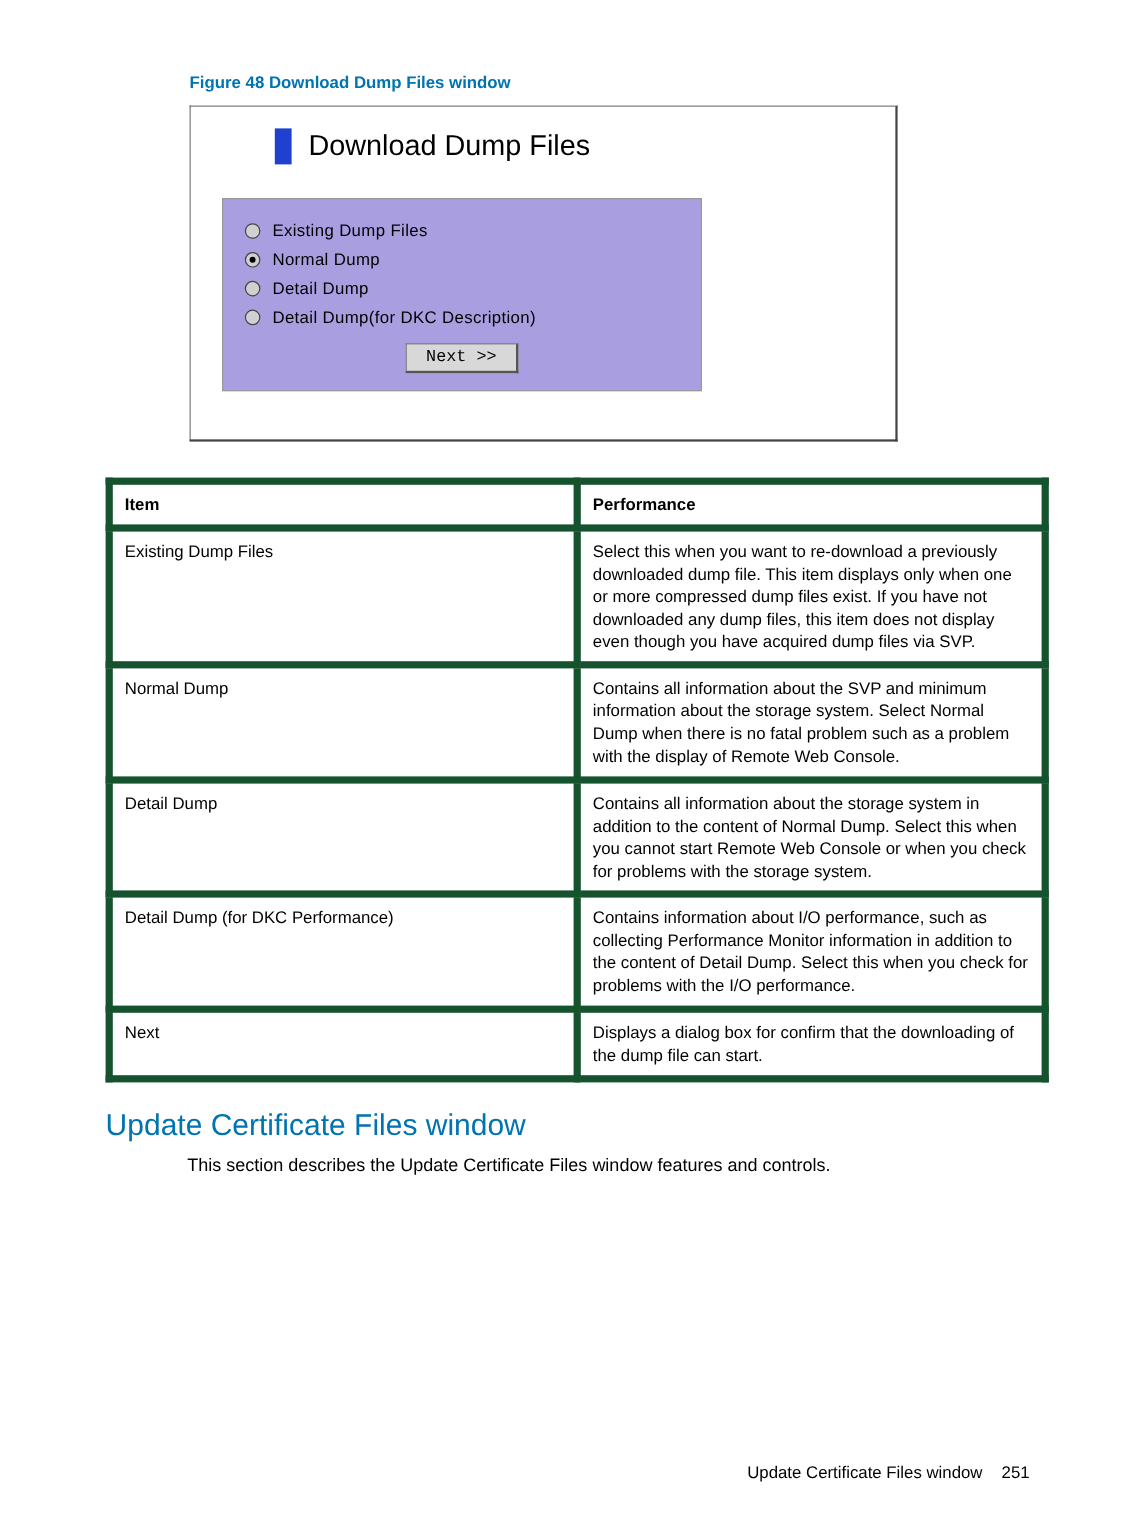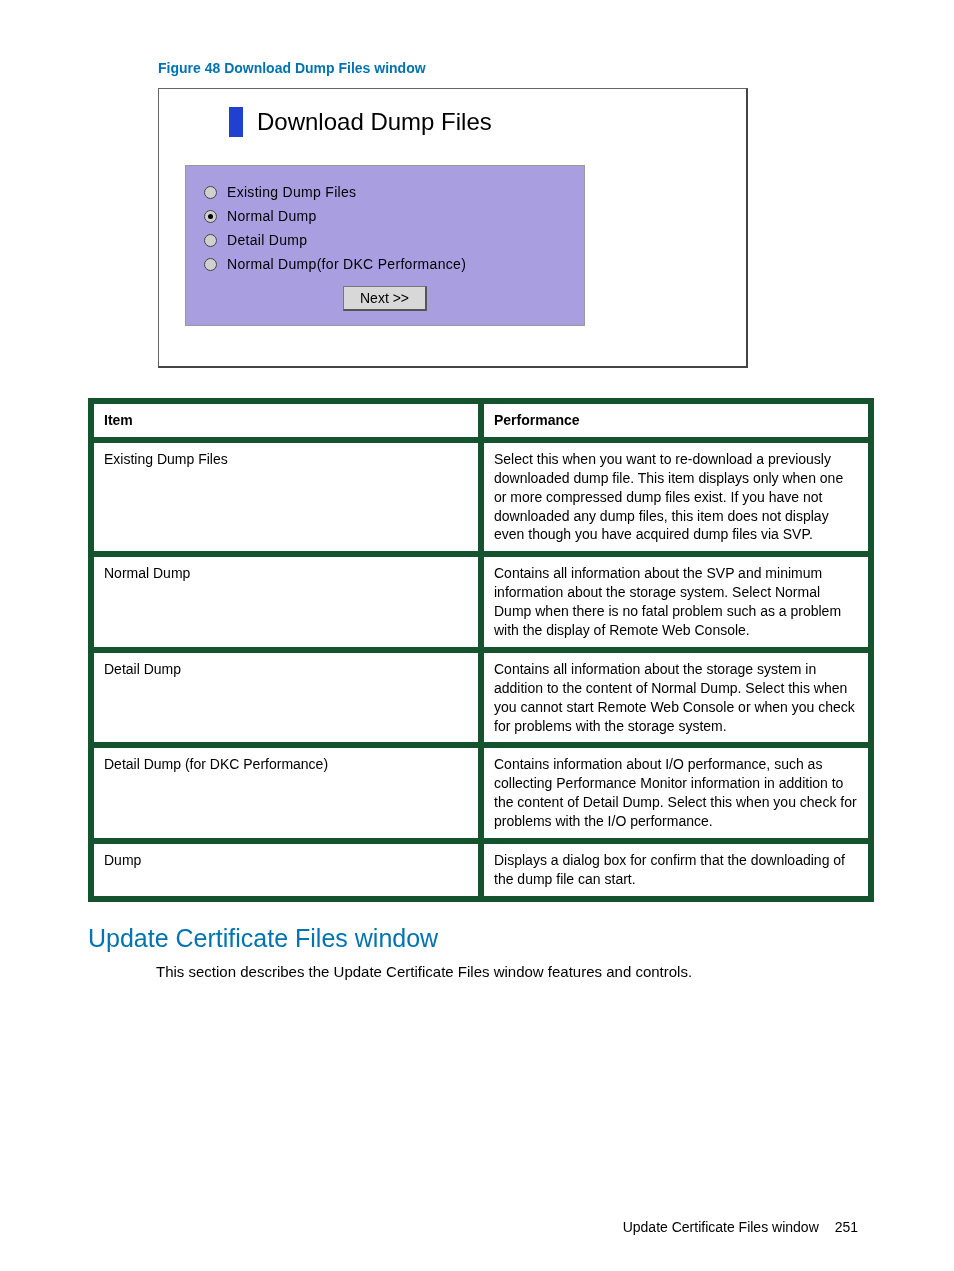--- a/index.html
+++ b/index.html
@@ -9,21 +9,21 @@
   .dialog-wrap { margin-left: 70px; margin-bottom: 30px; }
   .dialog { width: 590px; border: 1px solid #666; border-right: 2px solid #444; border-bottom: 2px solid #444; }
   .dialog-inner { padding: 18px 22px 40px 26px; background: #fff; }
   .dialog-title { font-family: 'Nimbus Sans', Arial, sans-serif; font-size: 24px; margin-bottom: 28px; display: flex; align-items: center; padding-left: 44px; }
   .title-bar { display: inline-block; width: 14px; height: 30px; background: #2040d0; margin-right: 14px; }
   .radio-panel { background: #a99fe0; border: 1px solid #999; padding: 18px 18px 14px 18px; width: 400px; }
   .radio-row { display: flex; align-items: center; margin-bottom: 8px; font-size: 14px; color: #000; font-family: Arial, sans-serif; letter-spacing: 0.3px; }
   .radio-row.last { margin-bottom: 14px; }
   .radio-glyph { width: 13px; height: 13px; border-radius: 50%; background: #d0d0d0; border: 1px solid #444; margin-right: 10px; display: inline-flex; align-items: center; justify-content: center; }
   .radio-glyph.selected::after { content: ""; width: 5px; height: 5px; background: #000; border-radius: 50%; display: block; }
-  .next-btn { display: block; margin: 0 auto; background: #d8d8d8; border: 1px solid #777; border-right: 2px solid #555; border-bottom: 2px solid #555; padding: 3px 16px; font-size: 14px; font-family: Liberation Sans, sans-serif; }
+  .next-btn { display: block; margin: 0 auto; background: #d8d8d8; border: 1px solid #777; border-right: 2px solid #555; border-bottom: 2px solid #555; padding: 3px 16px; font-size: 14px; font-family: Liberation Mono, monospace; }
   table.desc { width: 100%; border-collapse: collapse; margin-top: 10px; font-size: 14px; }
   table.desc th, table.desc td { border: 6px solid #14532d; padding: 7px 10px; text-align: left; vertical-align: top; line-height: 1.35; }
   table.desc th { font-weight: bold; }
   .col-item { width: 50%; }
   .col-desc { width: 50%; }
   h2.section { color: #0073b1; font-weight: normal; font-size: 25px; margin-top: 22px; margin-bottom: 8px; }
   .section-body { font-size: 15px; margin-left: 68px; line-height: 1.4; }
   .footer { position: absolute; bottom: 36px; right: 96px; font-size: 14px; }
   .footer-page { margin-left: 12px; }
 </style>
@@ -49,21 +49,21 @@
           <div class="radio-row">
             <span class="radio-glyph selected"></span>
             <span>Normal Dump</span>
           </div>
           <div class="radio-row">
             <span class="radio-glyph"></span>
             <span>Detail Dump</span>
           </div>
           <div class="radio-row last">
             <span class="radio-glyph"></span>
-            <span>Normal Dump(for DKC Performance)</span>
+            <span>Detail Dump(for DKC Description)</span>
           </div>
           <button class="next-btn">Next &gt;&gt;</button>
         </div>
       </div>
     </div>
   </div>
 
   <table class="desc">
     <thead>
       <tr>
@@ -82,21 +82,21 @@
       </tr>
       <tr>
         <td>Detail Dump</td>
         <td>Contains all information about the storage system in addition to the content of Normal Dump. Select this when you cannot start Remote Web Console or when you check for problems with the storage system.</td>
       </tr>
       <tr>
         <td>Detail Dump (for DKC Performance)</td>
         <td>Contains information about I/O performance, such as collecting Performance Monitor information in addition to the content of Detail Dump. Select this when you check for problems with the I/O performance.</td>
       </tr>
       <tr>
-        <td>Dump</td>
+        <td>Next</td>
         <td>Displays a dialog box for confirm that the downloading of the dump file can start.</td>
       </tr>
     </tbody>
   </table>
 
   <h2 class="section">Update Certificate Files window</h2>
   <p class="section-body">This section describes the Update Certificate Files window features and controls.</p>
 
   <div class="footer">
     <span>Update Certificate Files window</span>

